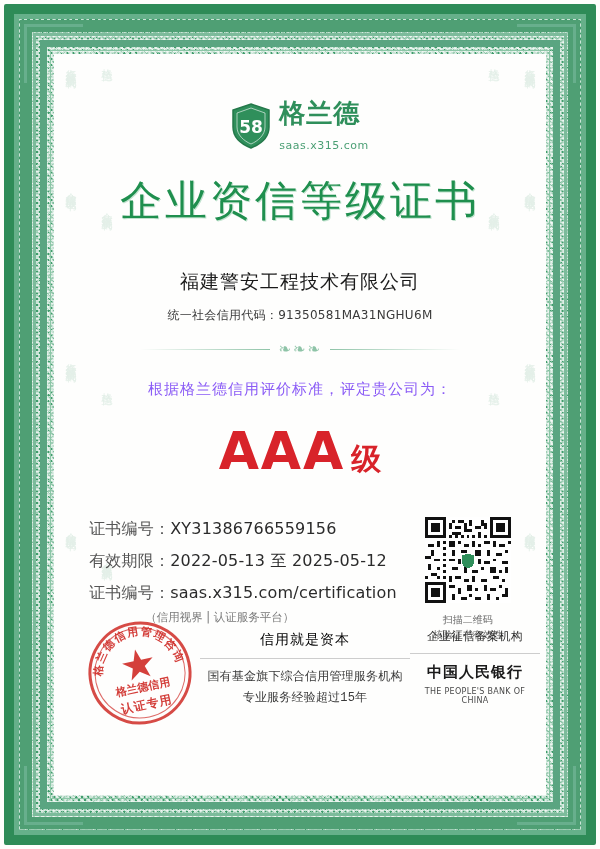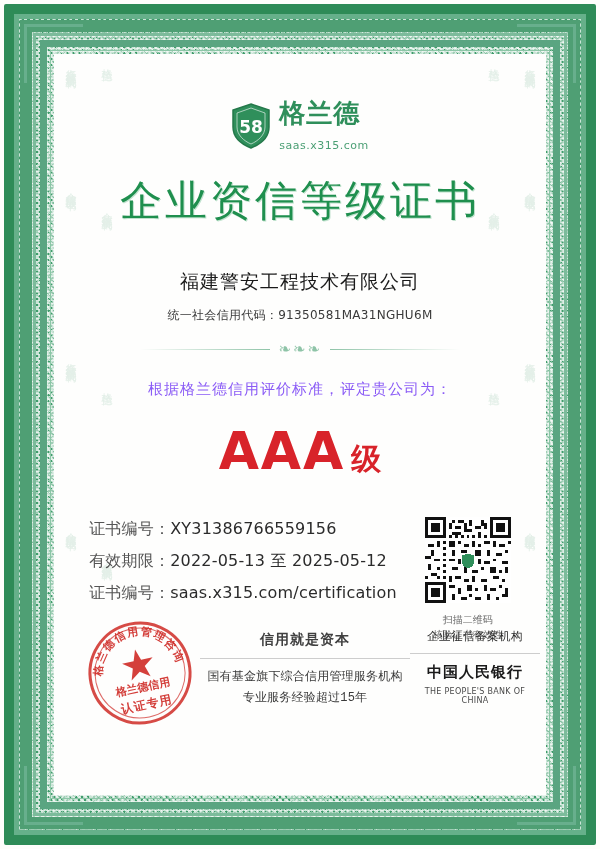--- a/index.html
+++ b/index.html
@@ -287,22 +287,22 @@
     height: 120px;
     margin-top: -8px;
   }
   .footer-center {
     text-align: center;
     flex: 1;
     padding-top: 10px;
   }
   .fc-title {
     font-size: 14px;
-    font-weight: bold;
-    color: #404040;
+    font-weight: normal;
+    color: #000000;
     letter-spacing: 1px;
   }
   .fc-rule {
     width: 210px;
     height: 1px;
     background: #cdcdcd;
     margin: 9px auto 8px auto;
   }
   .fc-line {
     font-size: 12px;
@@ -421,20 +421,21 @@
           <div class="info-line">
             <span class="info-label">证书编号：</span><span>XY31386766559156</span>
           </div>
           <div class="info-line">
             <span class="info-label">有效期限：</span><span>2022-05-13 至 2025-05-12</span>
           </div>
           <div class="info-line">
             <span class="info-label">证书编号：</span><span>saas.x315.com/certification</span>
           </div>
         </div>
+        <div class="info-note">（信用视界 | 认证服务平台）</div>
       </div>
 
       <div class="qr-wrap">
         <div class="qr">
           <svg width="86" height="86" viewBox="0 0 29 29" shape-rendering="crispEdges">
             <rect width="29" height="29" fill="#ffffff"></rect>
             <g fill="#111111">
 
               <rect x="0" y="0" width="7" height="1"></rect>
                 <rect x="0" y="6" width="7" height="1"></rect>

